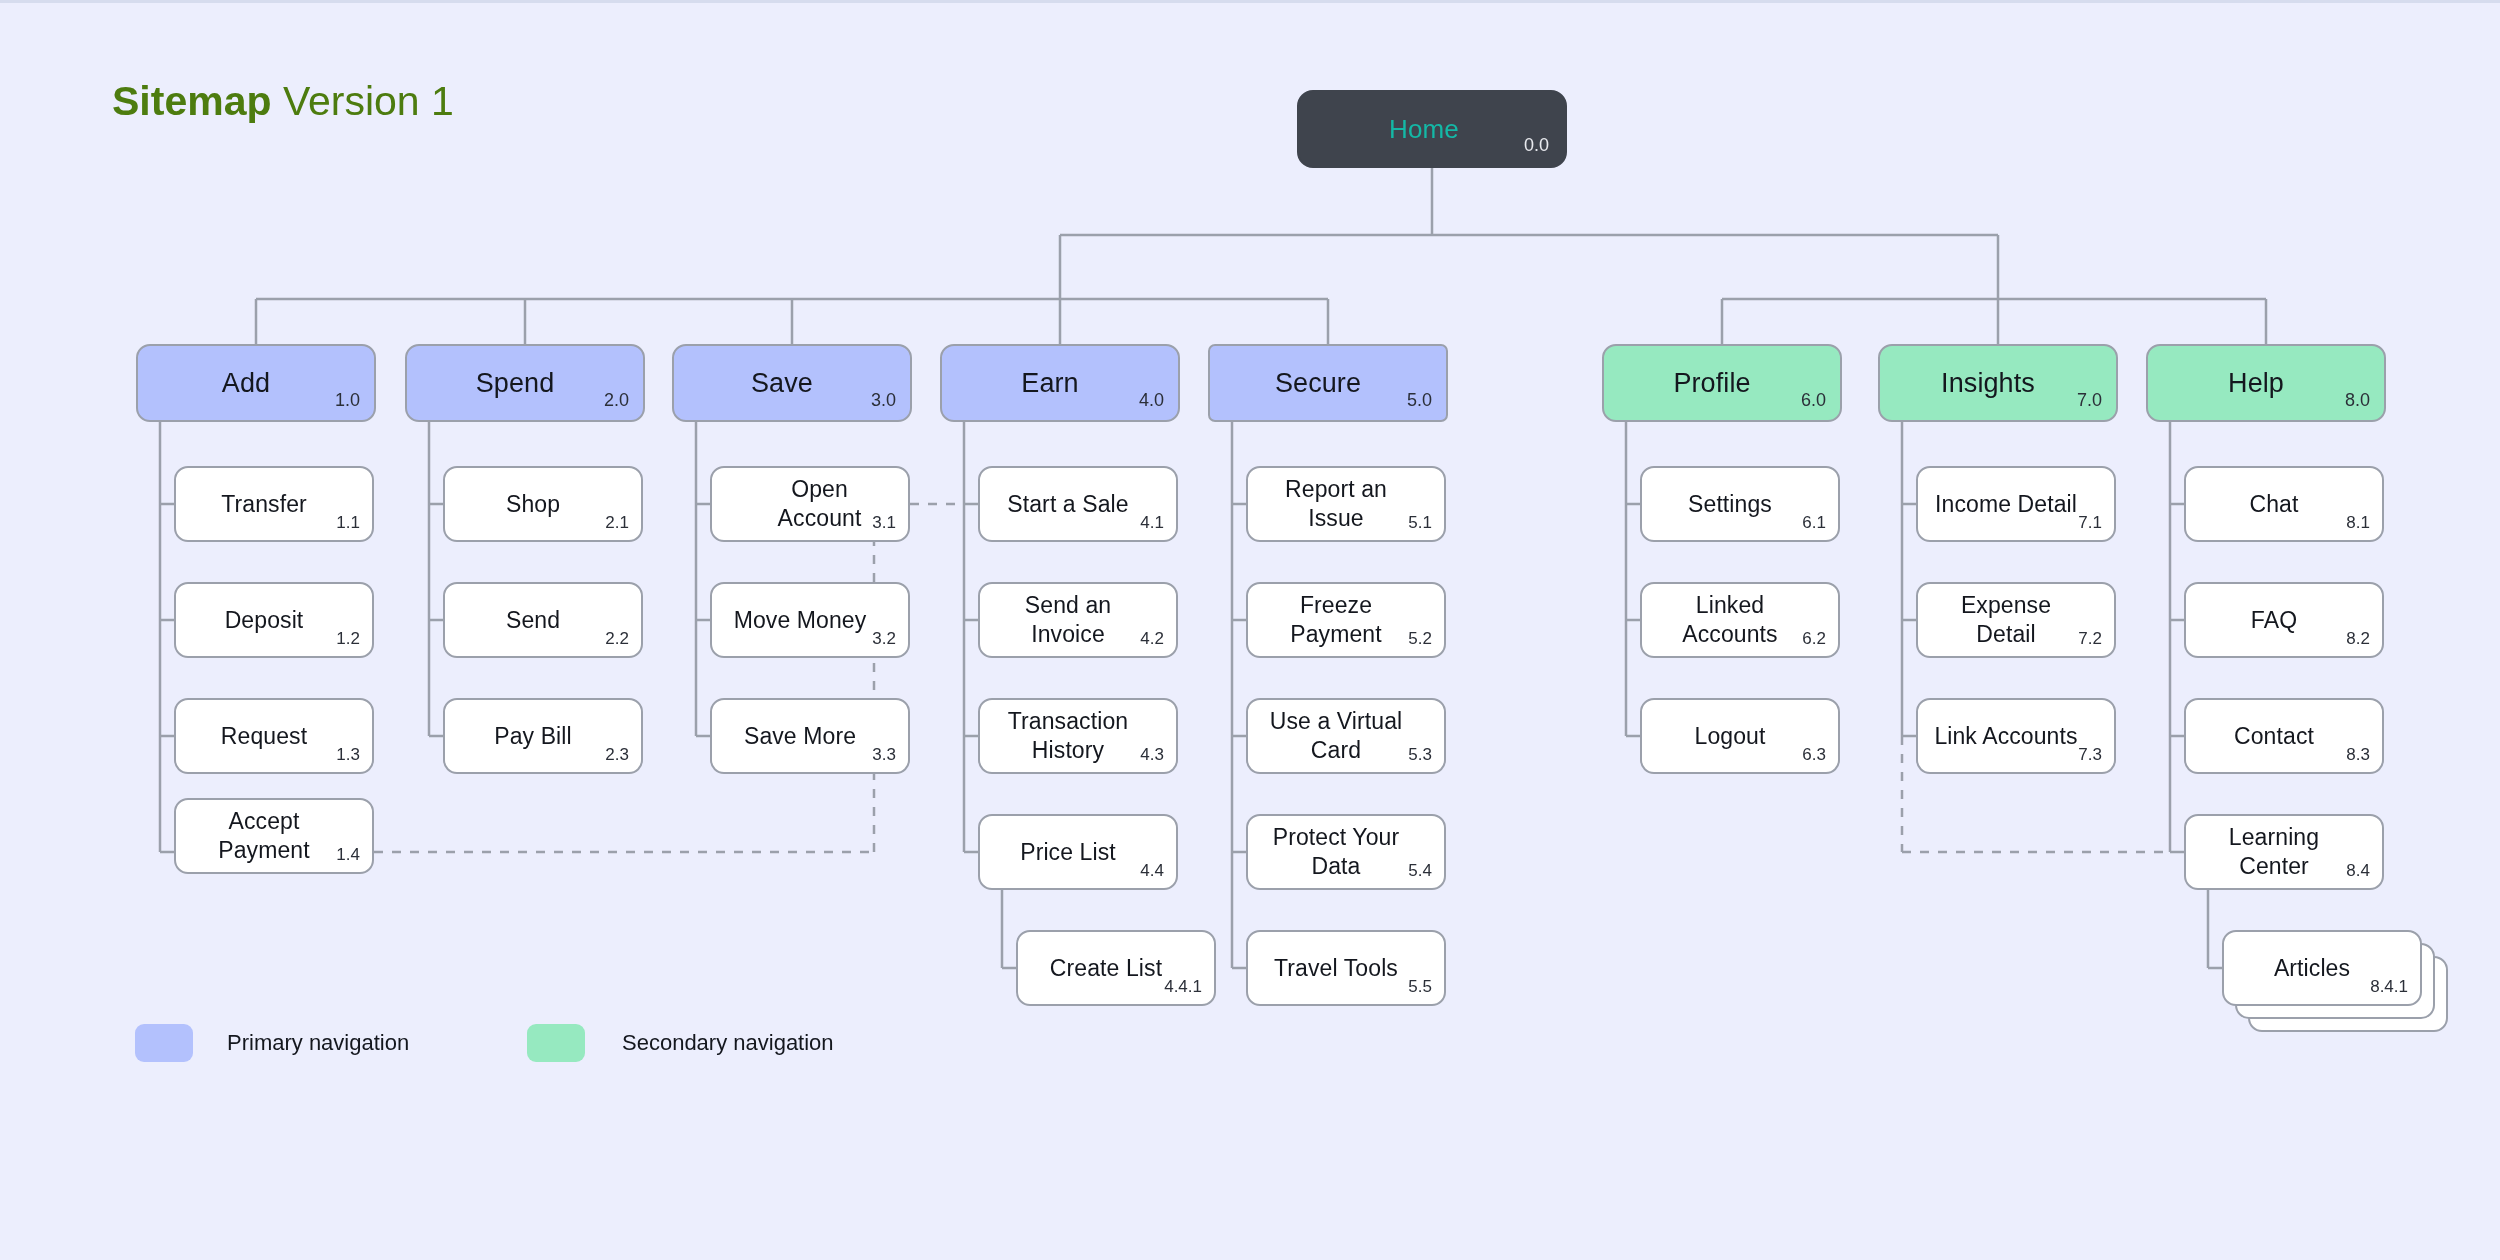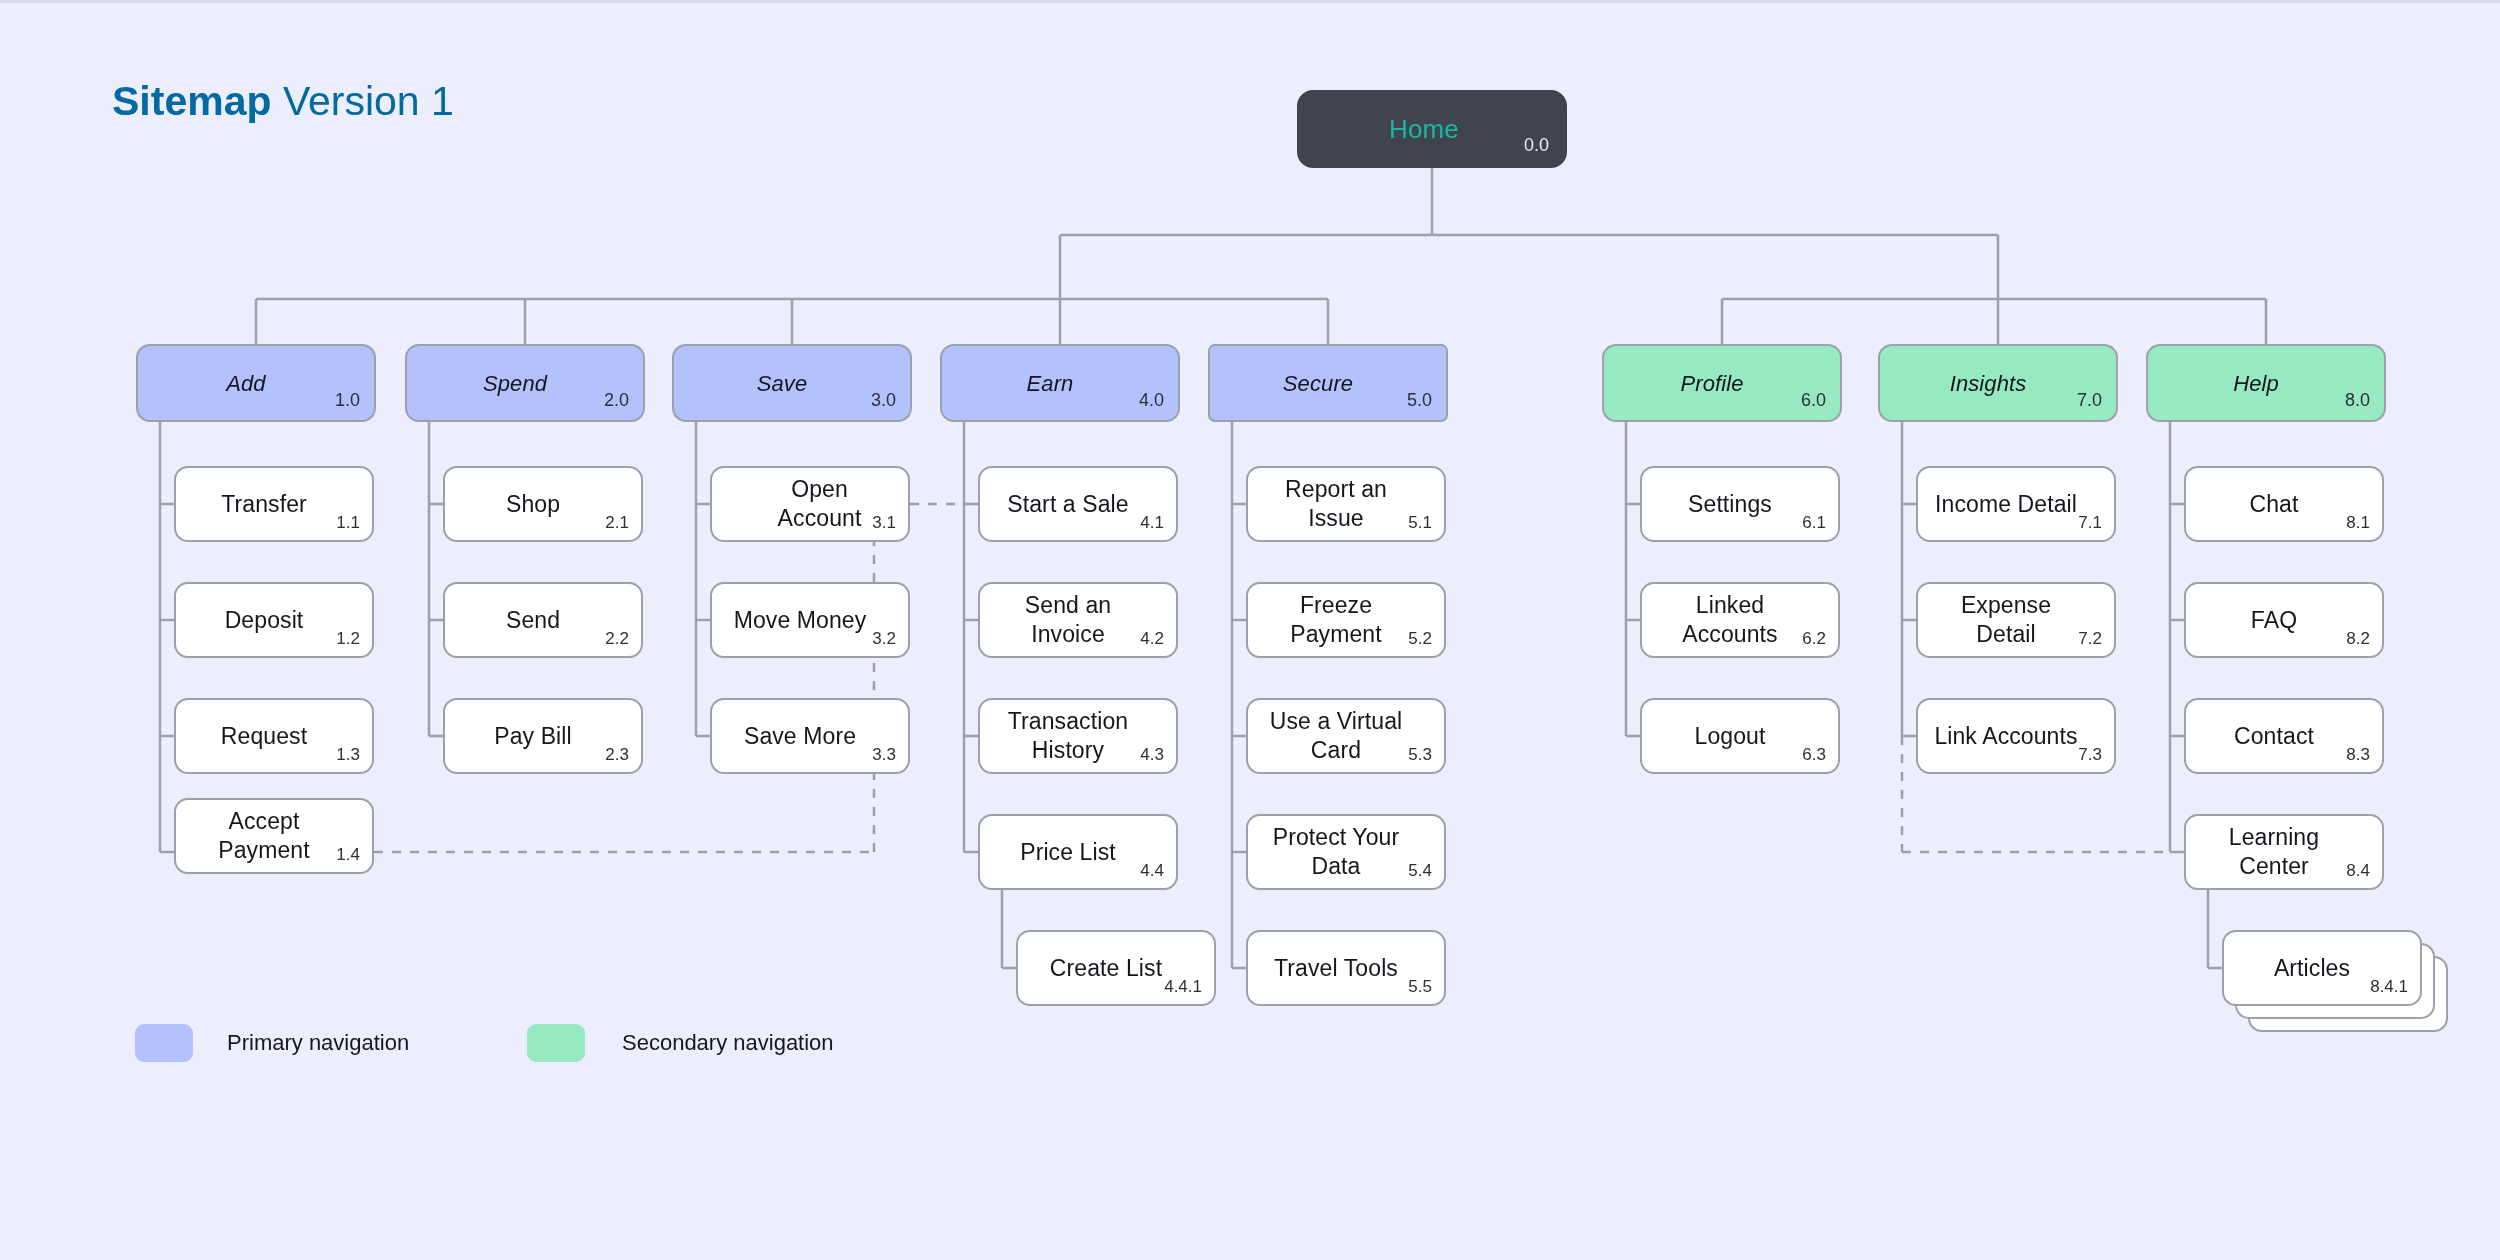--- a/index.html
+++ b/index.html
@@ -14,21 +14,21 @@
   
   .top-rule {
     position: absolute; left: 0; top: 0; width: 2500px; height: 3px;
     background: #d6dcee;
   }
 
   
   .title {
     position: absolute; left: 112px; top: 76px;
     font-size: 41px; line-height: 50px;
-    color: #0369a1; white-space: nowrap;
+    color: #4d7c0f; white-space: nowrap;
   }
   .title .bold { font-weight: bold; }
   .title .light { font-weight: normal; }
 
   
   #wires { position: absolute; left: 0; top: 0; width: 2500px; height: 1260px; }
 
   
   .node {
     position: absolute;
@@ -59,21 +59,21 @@
   .node.root {
     background: #3f444d;
     border-color: #3f444d;
     border-radius: 16px;
   }
   .node.root .label { color: #14b8a6; font-size: 26px; padding-right: 30px;}
   .node.root .num { color: #e8eaee; font-size: 18px; right: 16px; bottom: 10px;}
 
   .node.primary  { background: #b3c1fd; }
   .node.secondary{ background: #96e9c0; }
-  .node.primary .label, .node.secondary .label { font-size: 22px; font-style: italic; }
+  .node.primary .label, .node.secondary .label { font-size: 27px; }
   .node.primary .num, .node.secondary .num { font-size: 18px; right: 14px; bottom: 9px;}
 
   
   .stack-layer {
     position: absolute;
     border: 2.5px solid #9ba0ab;
     border-radius: 14px;
     background: #ffffff;
     z-index: 3;
   }

